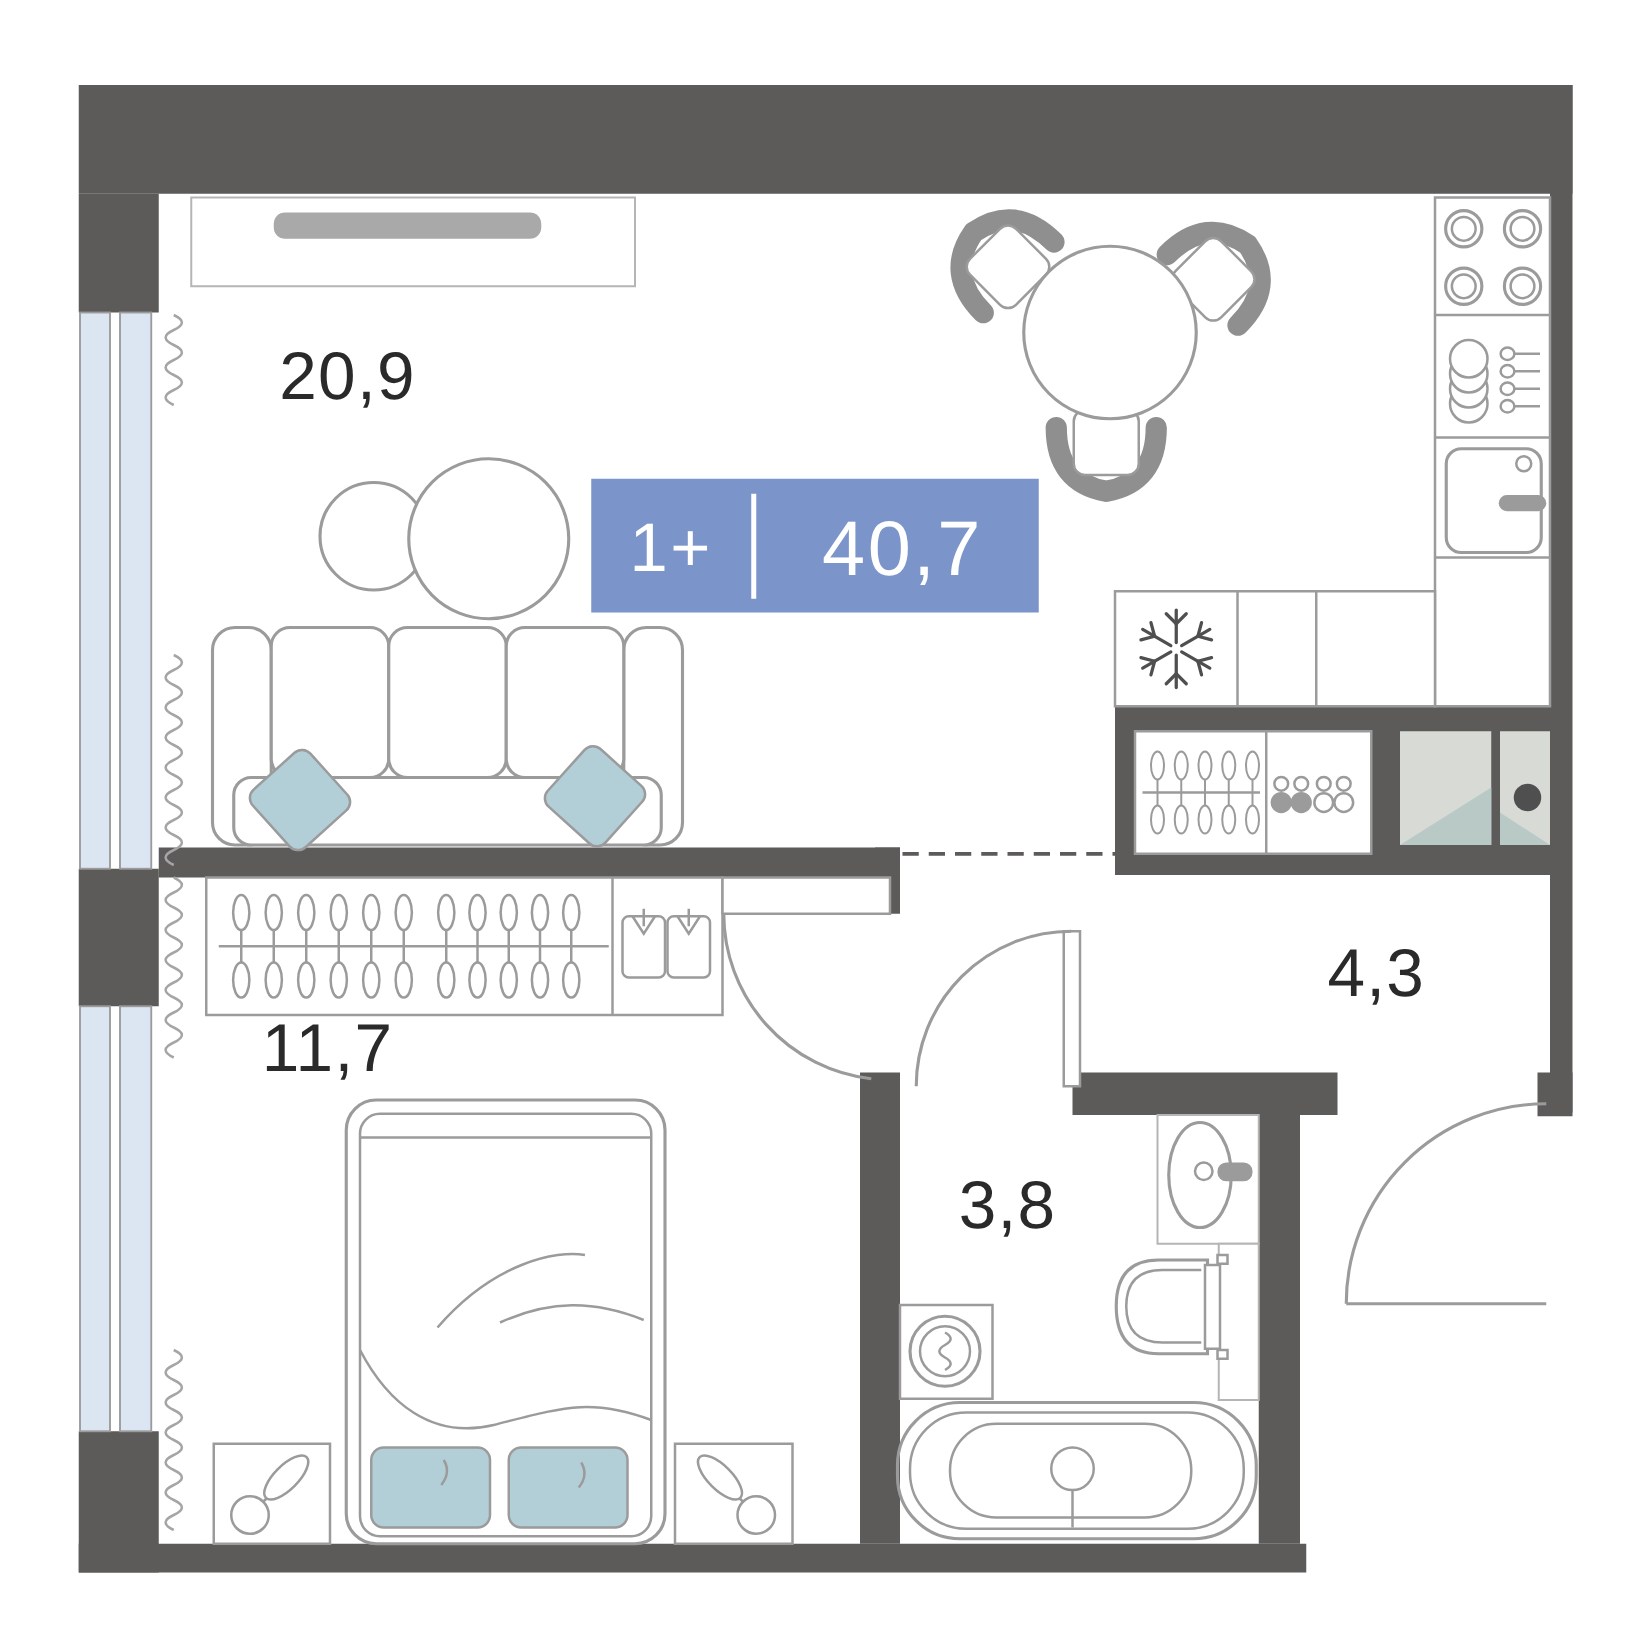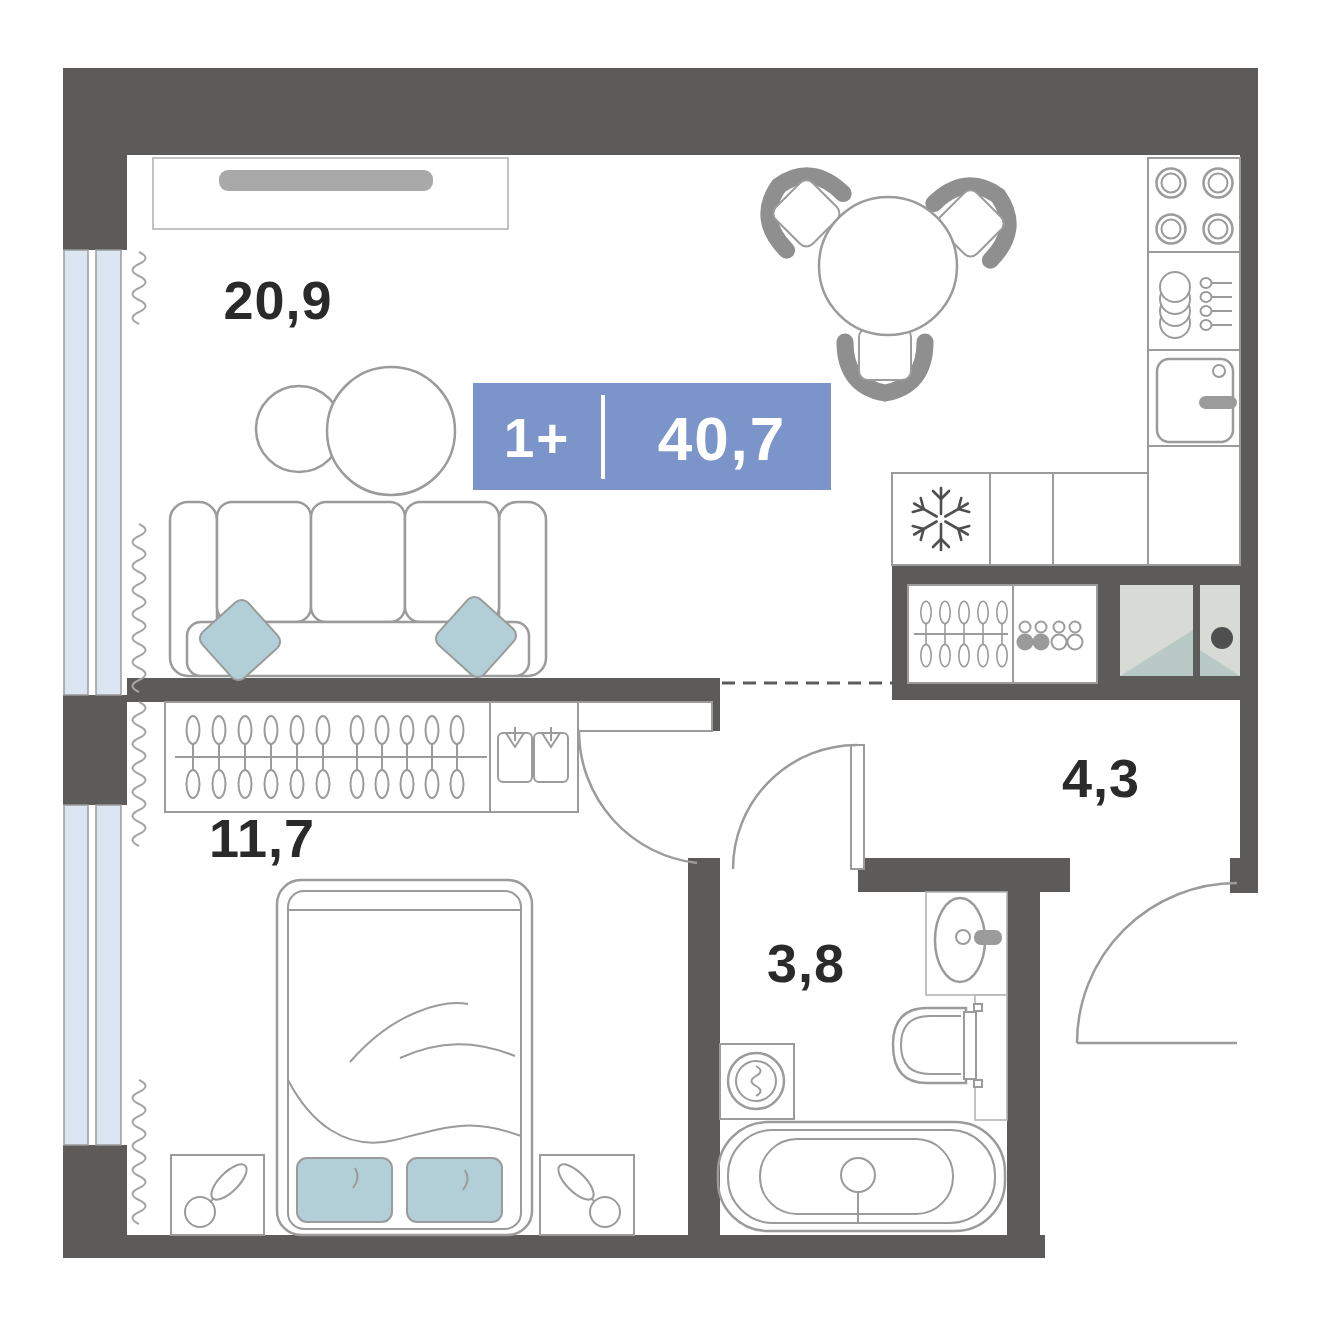--- a/index.html
+++ b/index.html
@@ -1,17 +1,17 @@
 <!DOCTYPE html>
 <html><head>
 <meta charset="utf-8">
 <style>
   html,body { margin:0; padding:0; background:#ffffff; }
   .stage { position:relative; width:1320px; height:1320px; background:#fff;
-           font-family:"Liberation Sans", sans-serif;font-weight:bold; }
+           font-family:"Liberation Sans", sans-serif; }
   svg { display:block; }
   .wall   { fill:#5d5a5a; }
   .fw     { fill:#ffffff; stroke:#9b9b9b; stroke-width:2.5; }
   .fw2    { fill:#ffffff; stroke:#9b9b9b; stroke-width:2; }
   .fwthin { fill:#ffffff; stroke:#b5b5b5; stroke-width:1.6; }
   .ln     { fill:none; stroke:#9b9b9b; stroke-width:2.5; }
   .ln2    { fill:none; stroke:#9b9b9b; stroke-width:2; }
   .win    { fill:#dce5f2; stroke:#9b9b9b; stroke-width:1.5; }
   .pillow { fill:#b2cfd8; stroke:#9b9b9b; stroke-width:2; }
   .grayfill { fill:#9b9b9b; }

